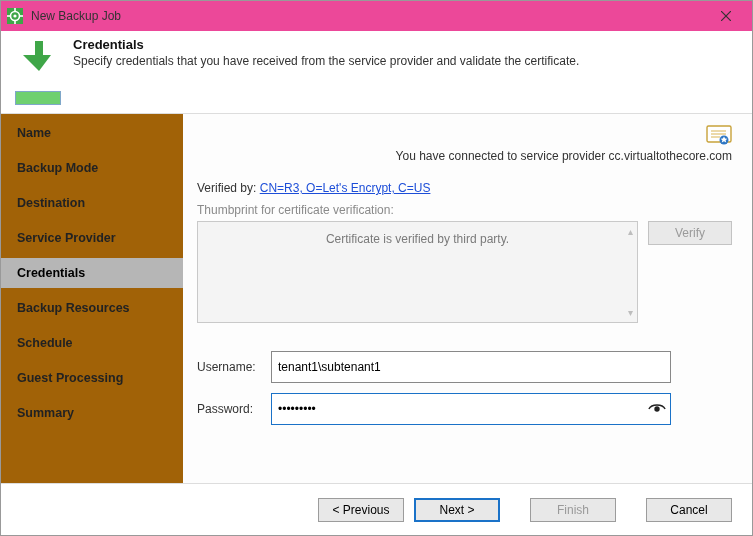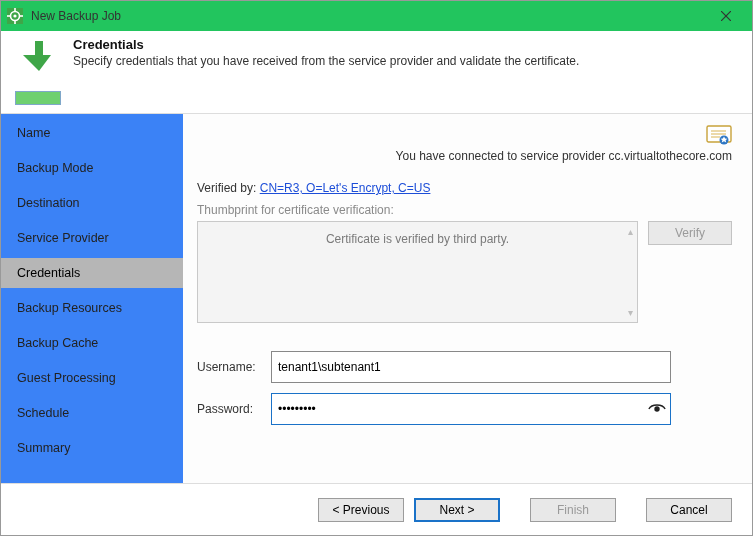--- a/index.html
+++ b/index.html
@@ -12,21 +12,21 @@
     width: 753px;
     height: 536px;
     border: 1px solid #999;
     position: relative;
   }
   
   .titlebar {
     height: 30px;
     display: flex; align-items: center;
     padding: 0 6px;
-    background: #22c55e;
+    background: #ec4899;
   }
   .title-icon {
     width: 16px; height: 16px;
     margin-right: 8px;
   }
   .title-text { flex: 1; }
   .close-btn {
     width: 40px; height: 30px;
     display: flex; align-items: center; justify-content: center;
     font-size: 14px;
@@ -66,22 +66,23 @@
 
   .divider { height:1px; background:#ddd; margin:8px 0 0 0;}
 
   
   .body {
     display: flex;
     height: 396px;
   }
   .sidebar {
     width: 182px;
-    background: #3b82f6;
+    background: #a16207;
     padding-top: 4px;
+    font-weight: bold;
   }
   .step {
     padding: 8px 0 8px 16px;
     font-size: 12.5px;
     color: #222;
     cursor: pointer;
     line-height: 14px;
     margin-bottom: 5px;
   }
   .step.active {
@@ -236,23 +237,22 @@
 <div class="divider"></div>
 
 <div class="body">
   <div class="sidebar">
     <div class="step">Name</div>
     <div class="step">Backup Mode</div>
     <div class="step">Destination</div>
     <div class="step">Service Provider</div>
     <div class="step active">Credentials</div>
     <div class="step">Backup Resources</div>
-    <div class="step">Backup Cache</div>
+    <div class="step">Schedule</div>
     <div class="step">Guest Processing</div>
-    <div class="step">Schedule</div>
     <div class="step">Summary</div>
   </div>
 
   <div class="content">
     <div class="connected-row">
       <span class="cert-icon">
         <svg viewBox="0 0 26 22" width="26" height="22">
           <rect x="1" y="2" width="24" height="16" rx="1.5" fill="#fff" stroke="#c8a23a" stroke-width="1.4"></rect>
           <line x1="5" y1="7" x2="20" y2="7" stroke="#e0c070" stroke-width="1.2"></line>
           <line x1="5" y1="10" x2="20" y2="10" stroke="#e0c070" stroke-width="1.2"></line>

